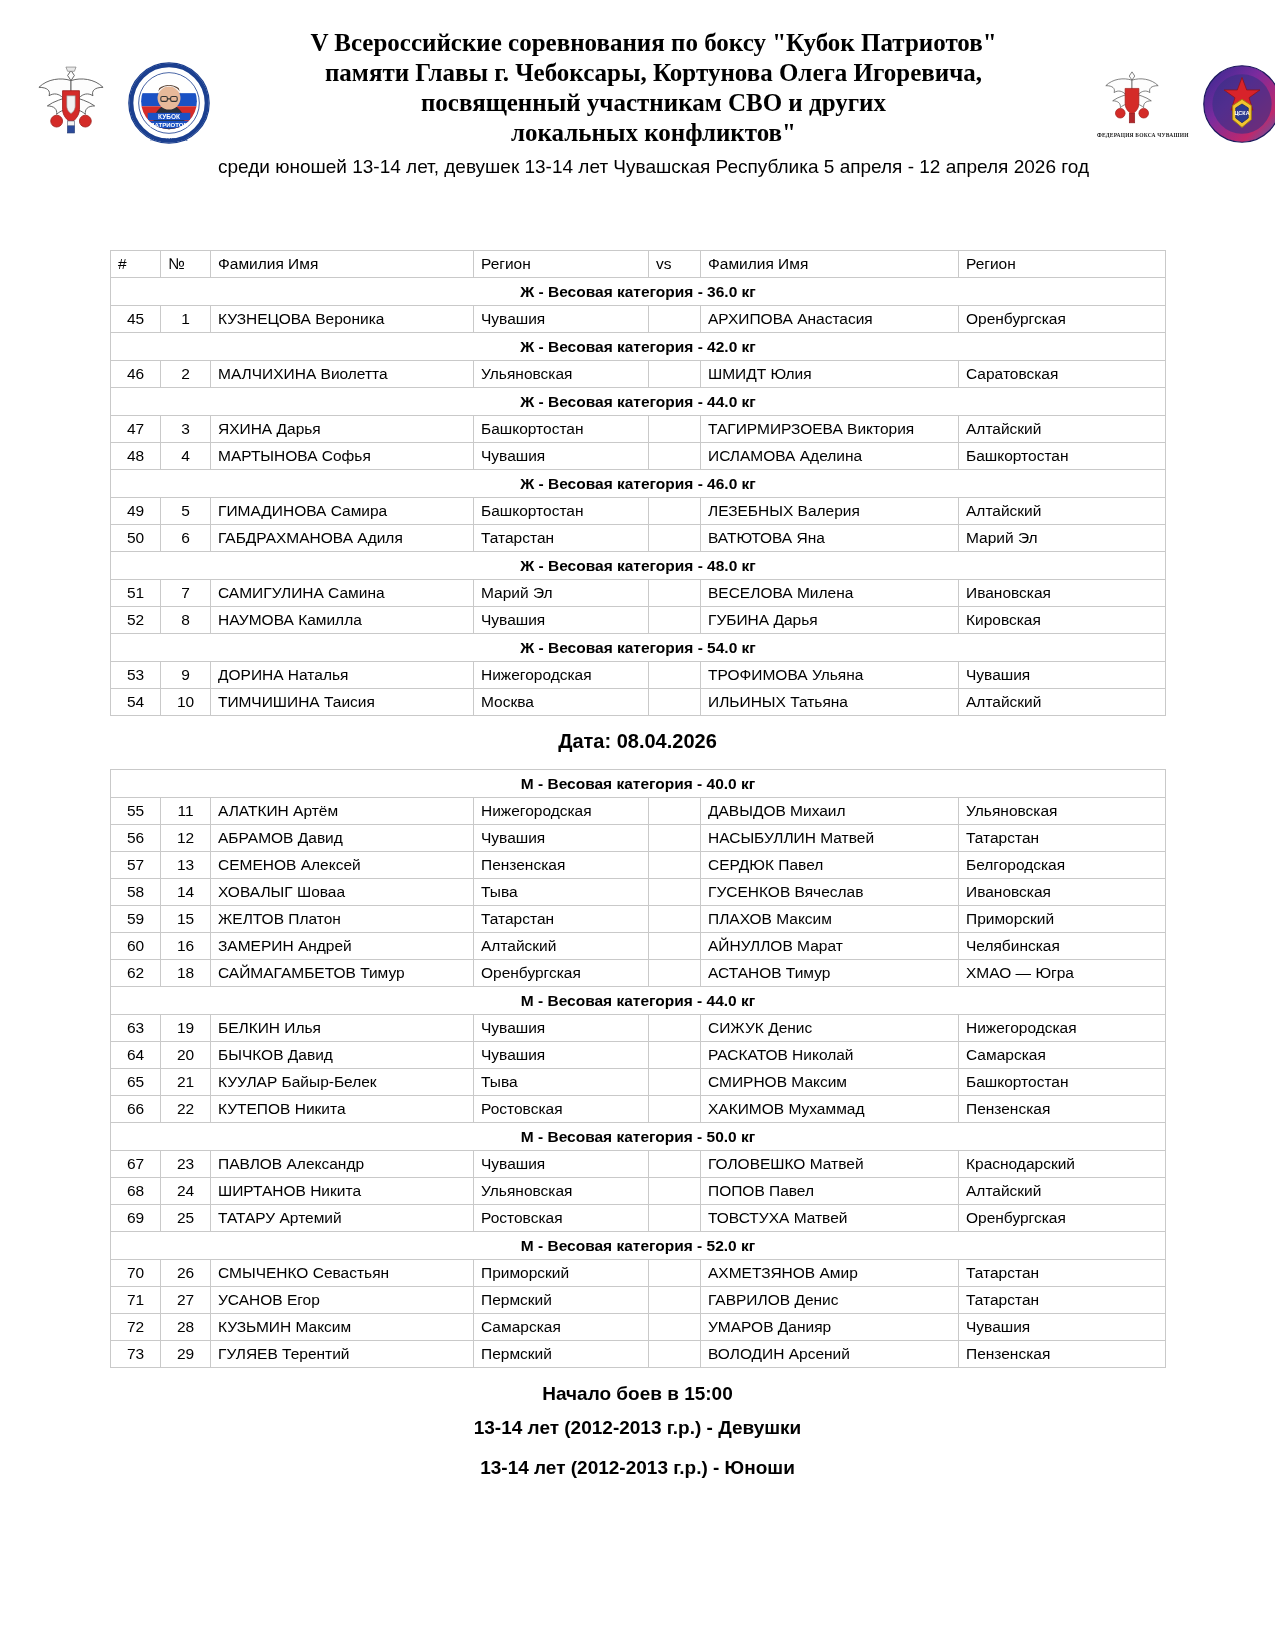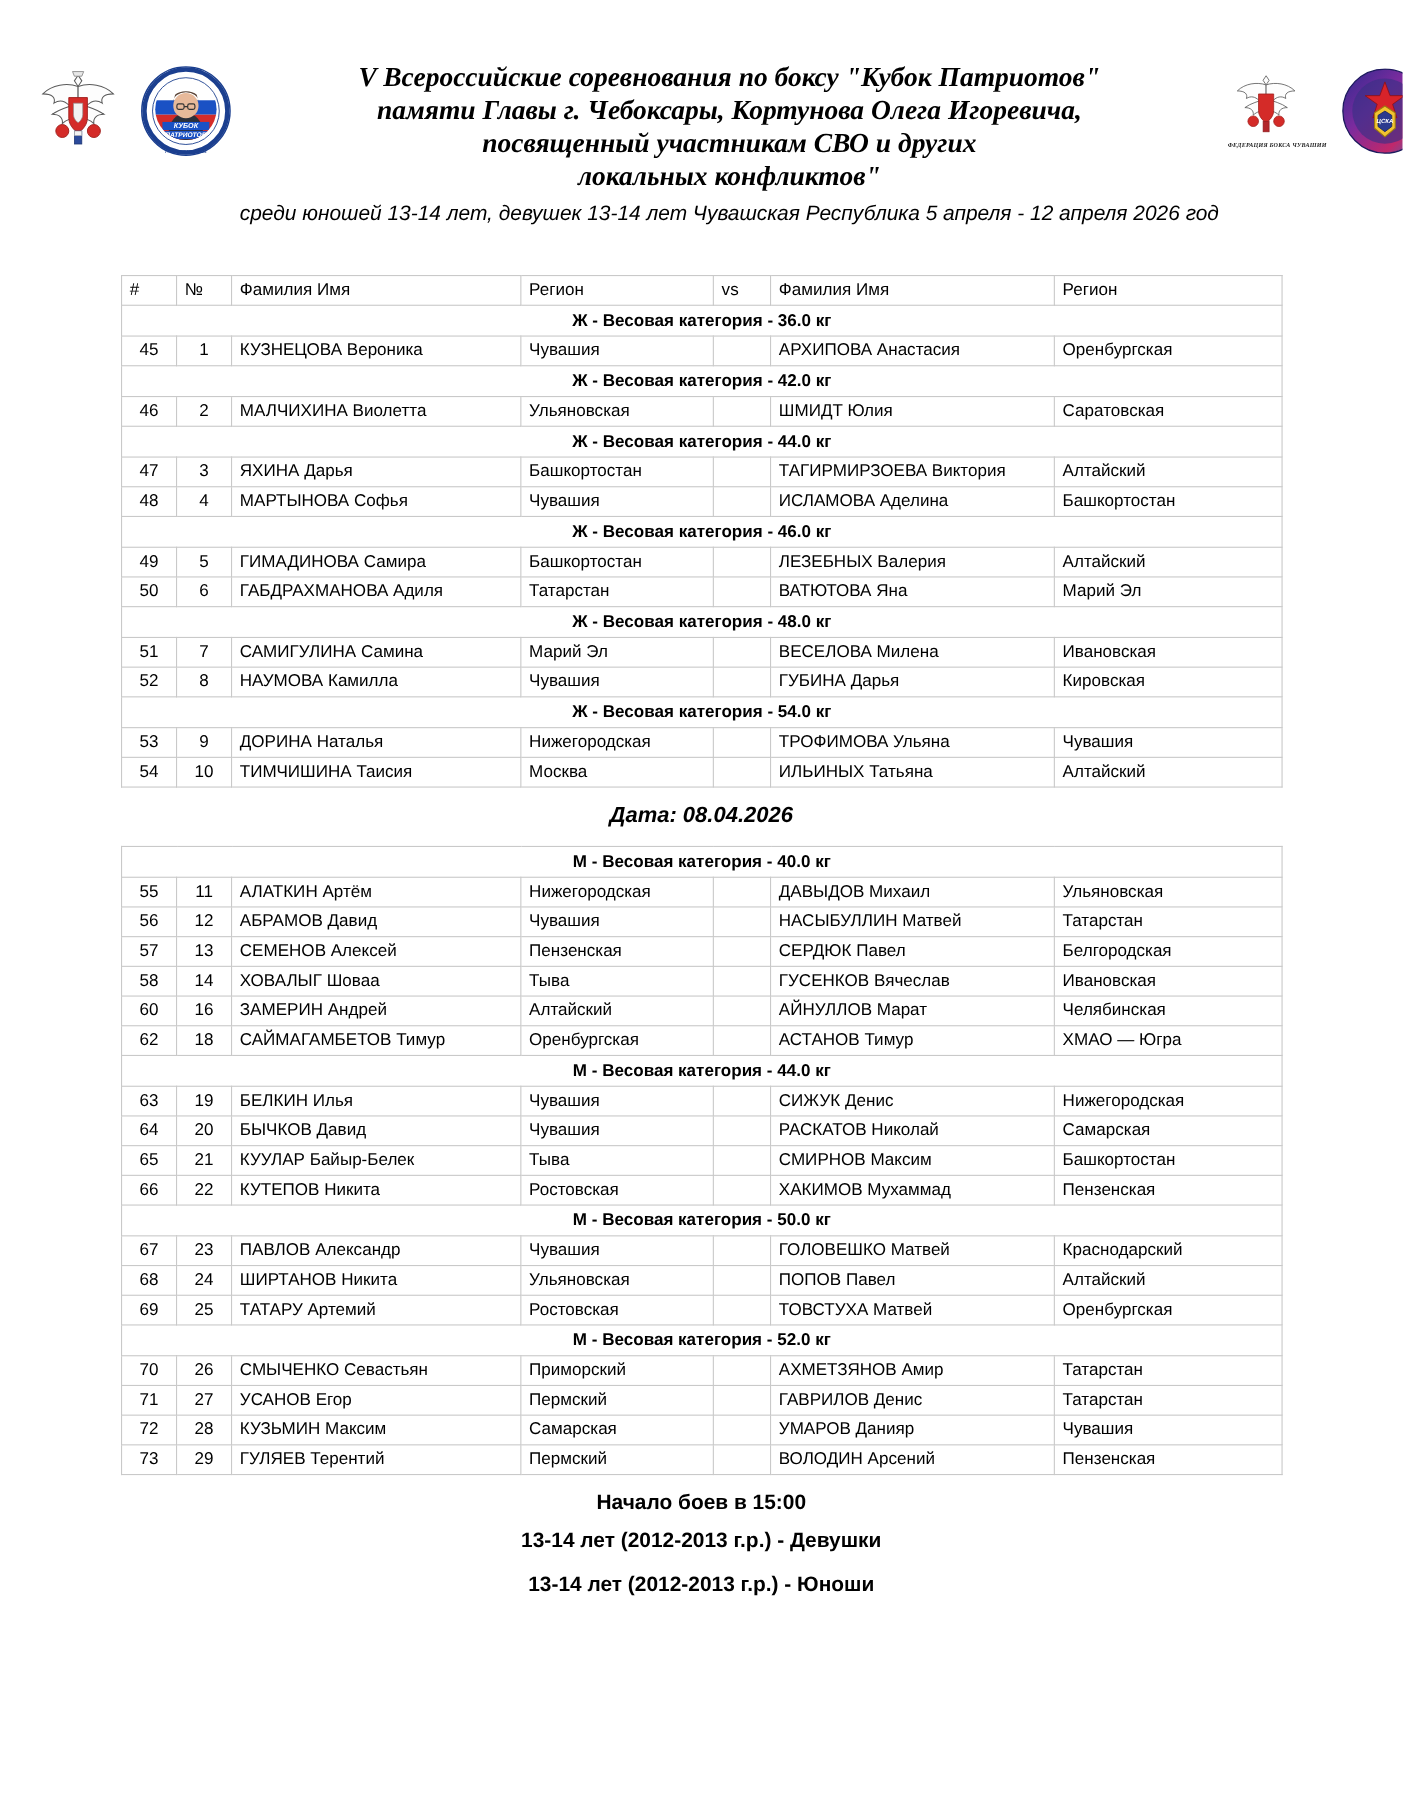--- a/index.html
+++ b/index.html
@@ -12,25 +12,24 @@
     height: 1650px;
     font-family: "Liberation Sans", sans-serif;
     color: #000000;
     position: relative;
     overflow: hidden;
   }
 
   
   .header {
     display: flex;
-    align-items: flex-start;
+    align-items: center;
     padding: 56px 28px 0 28px;
     height: 150px;
     box-sizing: border-box;
-    font-style: italic;
   }
   .logos-left, .logos-right {
     display: flex;
     align-items: flex-start;
     flex: 0 0 auto;
     gap: 14px;
   }
   .logos-left { padding-top: 4px; }
   .logos-right { padding-top: 6px; }
 
@@ -115,21 +114,20 @@
     font-weight: bold;
     font-size: 15.5px;
     height: 28px;
   }
 
   .date-line {
     text-align: center;
     font-weight: bold;
     font-size: 20px;
     margin: 14px 0 16px 0;
-    font-style: italic;
   }
 
   .footer-block {
     text-align: center;
     margin-top: 12px;
   }
   .footer-line1 {
     font-weight: bold;
     font-size: 19px;
     line-height: 28px;
@@ -422,20 +420,29 @@
         <tr>
           <td class="hash">58</td>
           <td class="num">14</td>
           <td class="name1">ХОВАЛЫГ Шоваа</td>
           <td class="reg1">Тыва</td>
           <td class="vs"></td>
           <td class="name2">ГУСЕНКОВ Вячеслав</td>
           <td class="reg2">Ивановская</td>
         </tr>
         <tr>
+          <td class="hash">59</td>
+          <td class="num">15</td>
+          <td class="name1">ЖЕЛТОВ Платон</td>
+          <td class="reg1">Татарстан</td>
+          <td class="vs"></td>
+          <td class="name2">ПЛАХОВ Максим</td>
+          <td class="reg2">Приморский</td>
+        </tr>
+        <tr>
           <td class="hash">60</td>
           <td class="num">16</td>
           <td class="name1">ЗАМЕРИН Андрей</td>
           <td class="reg1">Алтайский</td>
           <td class="vs"></td>
           <td class="name2">АЙНУЛЛОВ Марат</td>
           <td class="reg2">Челябинская</td>
         </tr>
         <tr>
           <td class="hash">62</td>

